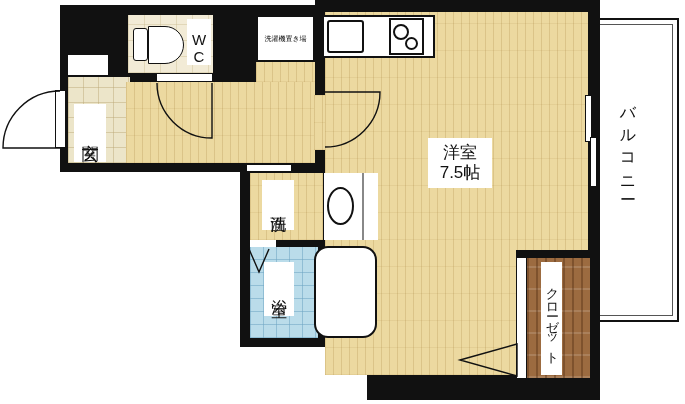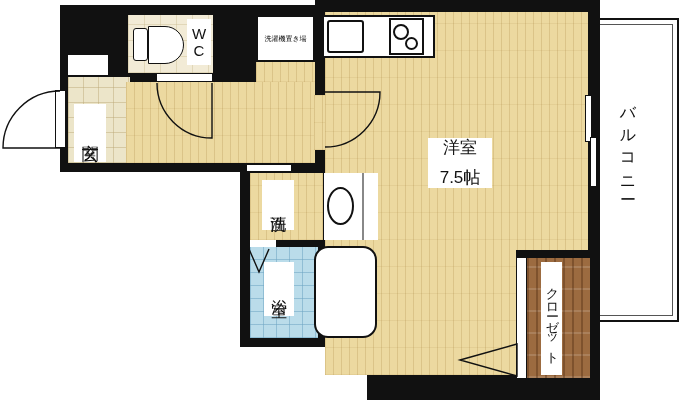--- a/index.html
+++ b/index.html
@@ -87,30 +87,30 @@
   <div class="abs" style="left:55px;top:90px;width:11px;height:58px;background:#fff;border:1px solid #111;"></div>
 
   <div class="abs" style="left:133px;top:26px;width:52px;height:38px;">
     <div class="abs" style="left:0;top:2px;width:15px;height:33px;background:#fff;border:1.5px solid #111;border-radius:3px;"></div>
     <div class="abs" style="left:15px;top:0;width:36px;height:38px;background:#fff;border:1.5px solid #111;border-radius:0 19px 19px 0;"></div>
   </div>
 
   <div class="abs label vtext" style="left:74px;top:104px;width:32px;height:58px;font-size:17px;">
     <span>玄関</span>
     </div>
-  <div class="abs label" style="left:187px;top:19px;width:24px;height:46px;font-size:15px;">
+  <div class="abs label" style="left:187px;top:19px;width:24px;height:46px;font-size:15px;align-items:flex-end;">
     <span style="word-break:break-all;width:14px;">WC</span>
     </div>
   <div class="abs label vtext" style="left:262px;top:180px;width:32px;height:50px;font-size:16px;">
     <span>洗面</span>
     </div>
   <div class="abs label vtext" style="left:264px;top:262px;width:30px;height:54px;font-size:16px;">
     <span>浴室</span>
     </div>
-  <div class="abs label" style="left:428px;top:138px;width:64px;height:50px;font-size:17px;flex-direction:column;justify-content:space-between;">
+  <div class="abs label" style="left:428px;top:138px;width:64px;height:50px;font-size:17px;flex-direction:column;">
     <span>洋室</span>
     <span>7.5帖</span>
   </div>
   <div class="abs label vtext" style="left:541px;top:262px;width:21px;height:113px;font-size:13px;letter-spacing:1px;">
     <span>クローゼット</span>
     </div>
   <div class="abs vtext" style="left:612px;top:55px;width:26px;height:180px;font-size:16px;color:#111;letter-spacing:6px;text-align:center;">
     <span>バルコニー</span></div>
 
   <svg width="685" height="404" viewBox="0 0 685 404">

